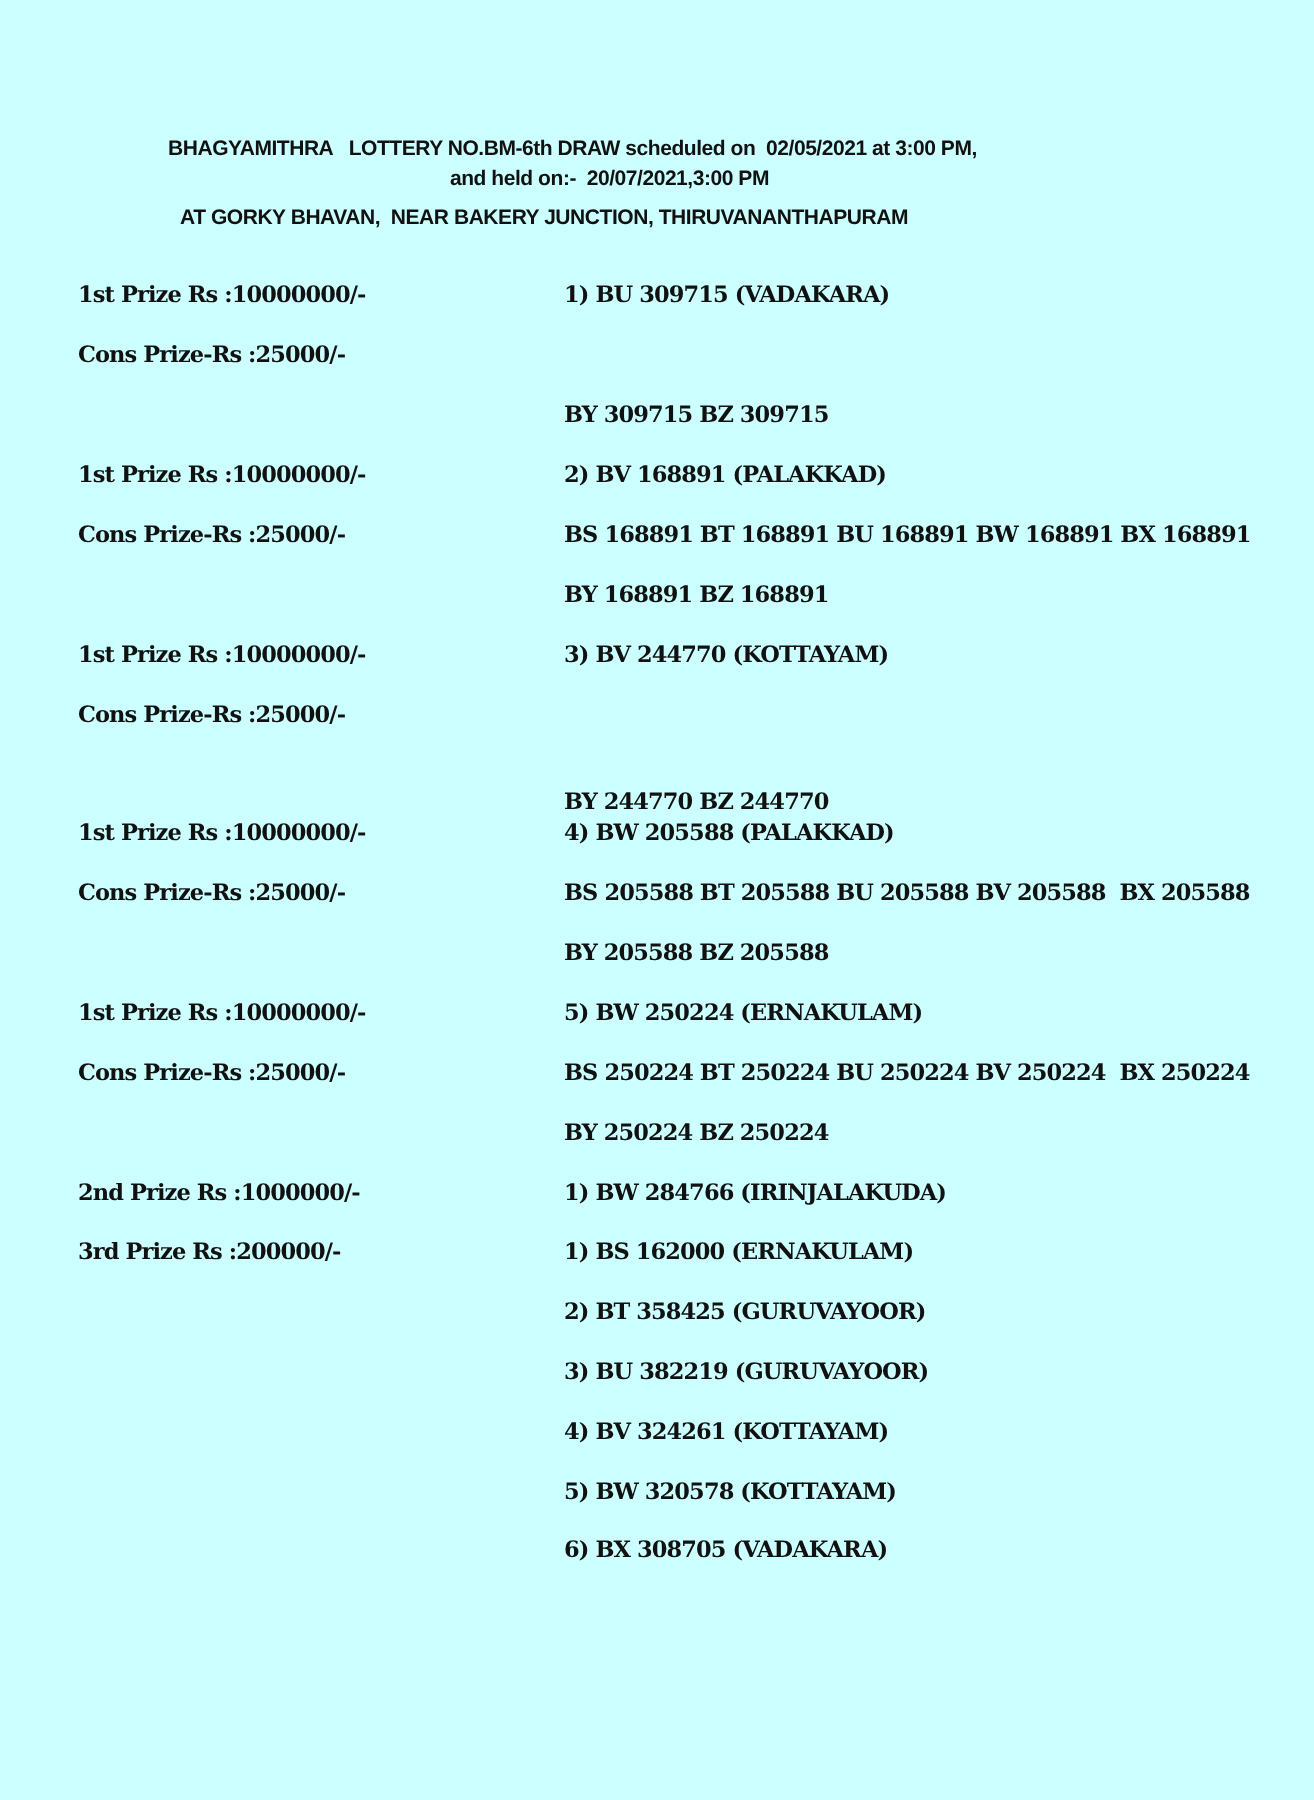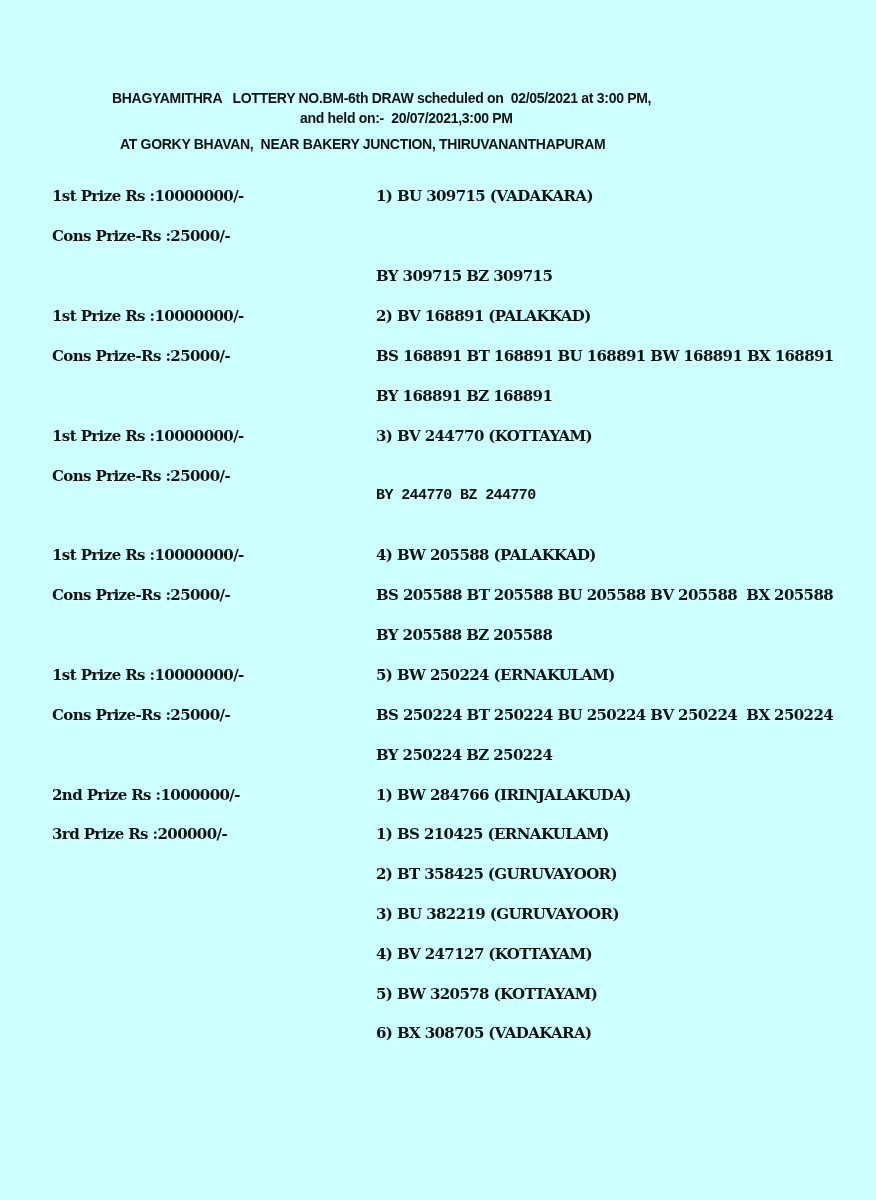--- a/index.html
+++ b/index.html
@@ -86,21 +86,21 @@
       <span class="label"></span>
       <span class="value">BY 168891 BZ 168891</span>
     </div>
   <div class="row" style="top:426px;">
       <span class="label">1st Prize Rs :10000000/-</span>
       <span class="value">3) BV 244770 (KOTTAYAM)</span>
     </div>
   <div class="row" style="top:466px;">
       <span class="label">Cons Prize-Rs :25000/-</span>
     </div>
-  <div class="row" style="top:486px;font-family:Liberation Mono, monospace;">
+  <div class="row" style="top:524px;">
       <span class="label"></span>
       <span class="value">BY 244770 BZ 244770</span>
     </div>
   <div class="row" style="top:545px;">
       <span class="label">1st Prize Rs :10000000/-</span>
       <span class="value">4) BW 205588 (PALAKKAD)</span>
     </div>
   <div class="row" style="top:585px;">
       <span class="label">Cons Prize-Rs :25000/-</span>
       <span class="value">BS 205588 BT 205588 BU 205588 BV 205588  BX 205588</span>
@@ -120,33 +120,33 @@
   <div class="row" style="top:745px;">
       <span class="label"></span>
       <span class="value">BY 250224 BZ 250224</span>
     </div>
   <div class="row" style="top:785px;text-align:center;">
       <span class="label">2nd Prize Rs :1000000/-</span>
       <span class="value">1) BW 284766 (IRINJALAKUDA)</span>
     </div>
   <div class="row" style="top:824px;">
       <span class="label">3rd Prize Rs :200000/-</span>
-      <span class="value">1) BS 210425 (ERNAKULAM)</span>
+      <span class="value">1) BS 162000 (ERNAKULAM)</span>
     </div>
   <div class="row" style="top:864px;">
       <span class="label"></span>
       <span class="value">2) BT 358425 (GURUVAYOOR)</span>
     </div>
   <div class="row" style="top:904px;text-align:right;">
       <span class="label"></span>
       <span class="value">3) BU 382219 (GURUVAYOOR)</span>
     </div>
   <div class="row" style="top:944px;">
       <span class="label"></span>
-      <span class="value">4) BV 247127 (KOTTAYAM)</span>
+      <span class="value">4) BV 324261 (KOTTAYAM)</span>
     </div>
   <div class="row" style="top:984px;">
       <span class="label"></span>
       <span class="value">5) BW 320578 (KOTTAYAM)</span>
     </div>
   <div class="row" style="top:1023px;">
       <span class="label"></span>
       <span class="value">6) BX 308705 (VADAKARA)</span>
     </div>
 </div>

